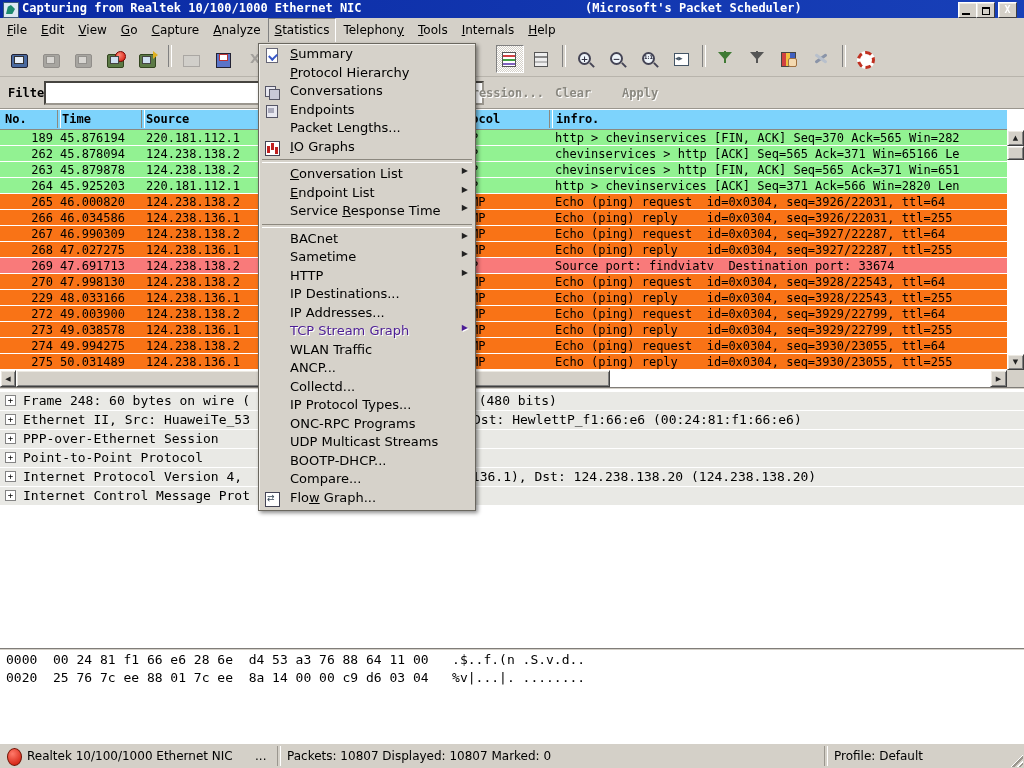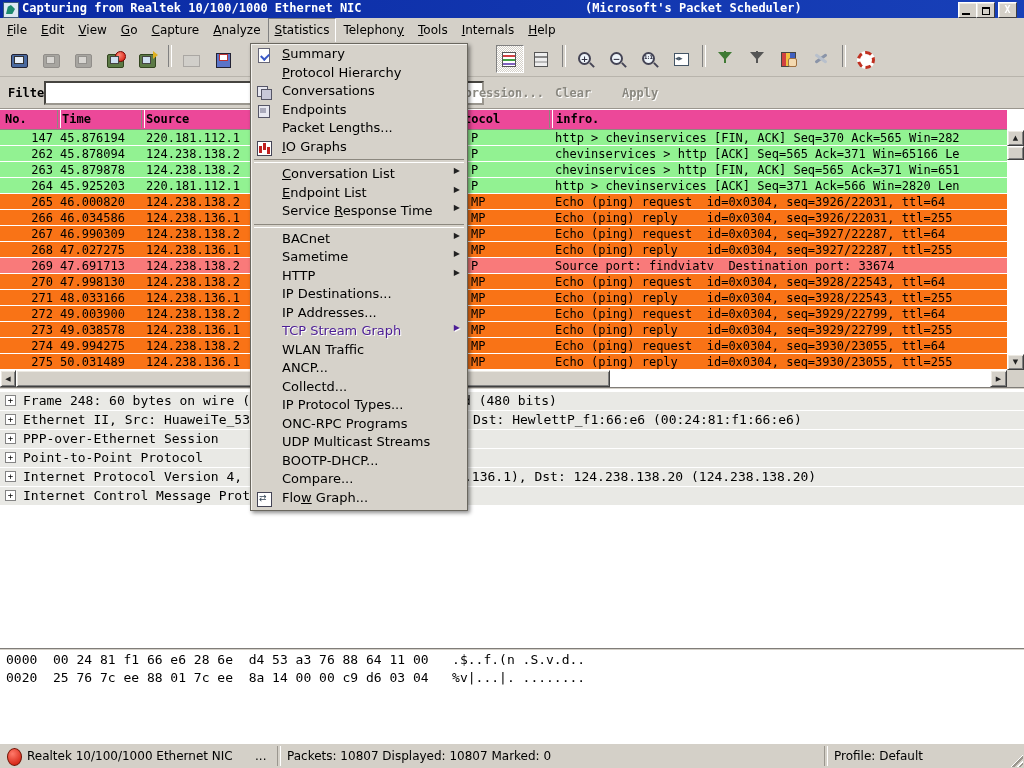--- a/index.html
+++ b/index.html
@@ -72,21 +72,21 @@
   .help-icon:before{content:"";position:absolute;left:1px;top:0px;width:12px;height:12px;border-radius:50%;border:3px dashed #c03020;background:#fff;}
 
   
   .filterbar{position:absolute;left:0;top:77px;width:1024px;height:32px;background:#d4d0c8;border-bottom:1px solid #9a968e;box-sizing:border-box;}
   .filter-label{position:absolute;left:8px;top:9px;font:bold 12px "DejaVu Sans Mono",monospace;}
   .filter-input{position:absolute;left:44px;top:4px;width:430px;height:20px;border:2px inset #9a968e;background:#fff;font:12px "DejaVu Sans Mono",monospace;padding:0 3px;}
   .filter-dim{position:absolute;top:9px;font:bold 12px "DejaVu Sans Mono",monospace;color:#8a8880;text-shadow:1px 1px 0 #fff;white-space:pre;}
   .f-expr{left:450px;} .f-clear{left:555px;} .f-apply{left:622px;}
 
   
-  .plheader{position:absolute;left:0;top:109px;width:1007px;height:21px;background:#ec4899;border-bottom:1px solid #8c887f;box-shadow:inset 0 1px 0 #fff;box-sizing:border-box;}
+  .plheader{position:absolute;left:0;top:109px;width:1007px;height:21px;background:#7dd3fc;border-bottom:1px solid #8c887f;box-shadow:inset 0 1px 0 #fff;box-sizing:border-box;}
   .hlabel{position:absolute;top:3px;font:bold 12px "DejaVu Sans Mono",monospace;white-space:pre;}
   .hdiv{position:absolute;top:1px;height:18px;width:2px;border-left:1px solid #8c887f;border-right:1px solid #fff;}
   .plist{position:absolute;left:0;top:130px;width:1007px;height:240px;background:#fff;overflow:hidden;}
   .prow{position:relative;height:15px;border-bottom:1px solid #fff;font:12px "DejaVu Sans Mono",monospace;}
   .prow.green{background:#92f292;} .prow.cyan{background:#f97316;} .prow.red{background:#f97a7a;}
   .prow .c{position:absolute;top:1px;white-space:pre;}
   .c-no{left:0;width:53px;text-align:right;}
   .c-time{left:60px;} .c-src{left:146px;} .c-prot{left:471px;} .c-info{left:555px;}
 
   
@@ -126,21 +126,21 @@
   .st-dots{position:absolute;left:255px;top:5px;}
   .st-div{position:absolute;top:2px;height:20px;width:2px;border-left:1px solid #9a968e;border-right:1px solid #fff;}
   .st-div1{left:277px;} .st-div2{left:824px;}
   .st-pk{position:absolute;left:287px;top:5px;}
   .st-prof{position:absolute;left:834px;top:5px;}
   .grip{position:absolute;right:1px;bottom:1px;width:14px;height:14px;
     background:repeating-linear-gradient(135deg,transparent 0 2px,#fff 2px 3px,#9a968e 3px 4.5px);
     clip-path:polygon(100% 0,100% 100%,0 100%);}
 
   
-  .menupanel{position:absolute;left:250px;top:43px;width:218px;background:#d6d2ca;z-index:60;
+  .menupanel{position:absolute;left:258px;top:43px;width:218px;background:#d6d2ca;z-index:60;
     border:1px solid #6a675f;box-shadow:inset 1px 1px 0 #f4f2ee,2px 2px 4px rgba(0,0,0,.45);padding:2px 1px;box-sizing:border-box;}
   .mitem{position:relative;height:18.5px;line-height:18.5px;font:13px "DejaVu Sans",sans-serif;white-space:nowrap;}
   .mitem .micon{position:absolute;left:4px;top:2px;width:16px;height:14px;}
   .mitem .mtext{position:absolute;left:30px;top:0;}
   .mitem .marrow{position:absolute;right:6px;top:0;font-size:8px;color:#222;}
   .mitem.disabled .mtext,.mitem.disabled .marrow{color:#4c1d95;text-shadow:1px 1px 0 #fff;}
   .msep{height:2px;margin:2px 2px 3px 2px;border-top:1px solid #8c887f;border-bottom:1px solid #fff;}
   .summary-icon:before{content:"";position:absolute;left:2px;top:0;width:10px;height:13px;background:#fff;border:1px solid #667;}
   .summary-icon:after{content:"";position:absolute;left:5px;top:5px;width:6px;height:4px;border-left:2px solid #3858c8;border-bottom:2px solid #3858c8;transform:rotate(-45deg);}
   .conversations-icon:before{content:"";position:absolute;left:1px;top:1px;width:9px;height:9px;background:#e8e8f0;border:1px solid #556;}
@@ -289,21 +289,21 @@
       <span class="hdiv" style="left: 141px;"></span>
       <span class="hdiv" style="left: 549px;"></span>
       <span class="hlabel" style="left: 5px;">No.</span>
       <span class="hlabel" style="left: 62px;">Time</span>
       <span class="hlabel" style="left: 146px;">Source</span>
       <span class="hlabel" style="left: 464px;">tocol</span>
       <span class="hlabel" style="left: 556px;">infro.</span>
     </div>
   <div class="plist">
       <div class="prow green">
-        <span class="c c-no">147</span>
+        <span class="c c-no">189</span>
         <span class="c c-time">45.876194</span>
         <span class="c c-src">220.181.112.1</span>
         <span class="c c-prot">P</span>
         <span class="c c-info">http &gt; chevinservices [FIN, ACK] Seq=370 Ack=565 Win=282</span>
       </div>
       <div class="prow green">
         <span class="c c-no">262</span>
         <span class="c c-time">45.878094</span>
         <span class="c c-src">124.238.138.2</span>
         <span class="c c-prot">P</span>
@@ -359,21 +359,21 @@
         <span class="c c-info">Source port: findviatv  Destination port: 33674</span>
       </div>
       <div class="prow cyan">
         <span class="c c-no">270</span>
         <span class="c c-time">47.998130</span>
         <span class="c c-src">124.238.138.2</span>
         <span class="c c-prot">MP</span>
         <span class="c c-info">Echo (ping) request  id=0x0304, seq=3928/22543, ttl=64</span>
       </div>
       <div class="prow cyan">
-        <span class="c c-no">271</span>
+        <span class="c c-no">229</span>
         <span class="c c-time">48.033166</span>
         <span class="c c-src">124.238.136.1</span>
         <span class="c c-prot">MP</span>
         <span class="c c-info">Echo (ping) reply    id=0x0304, seq=3928/22543, ttl=255</span>
       </div>
       <div class="prow cyan">
         <span class="c c-no">272</span>
         <span class="c c-time">49.003900</span>
         <span class="c c-src">124.238.138.2</span>
         <span class="c c-prot">MP</span>

